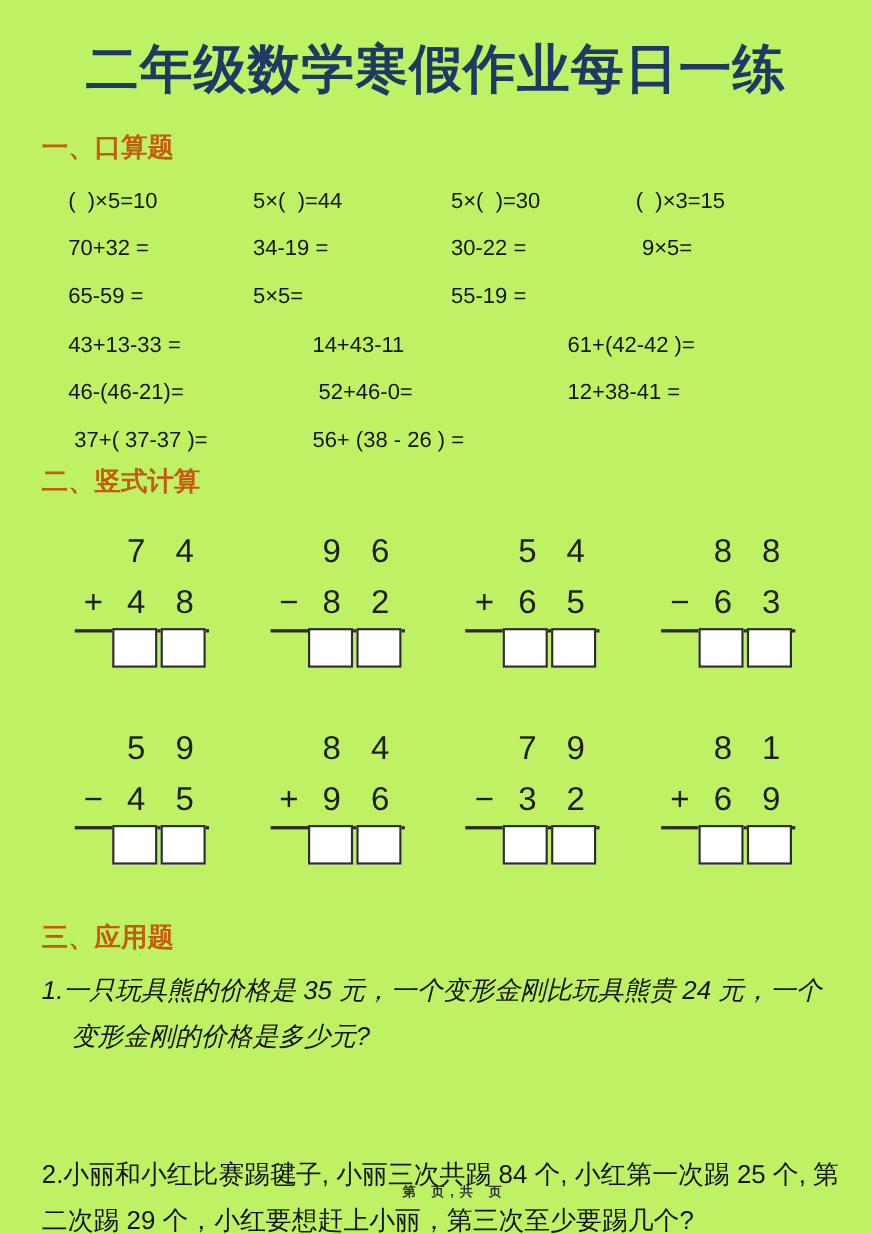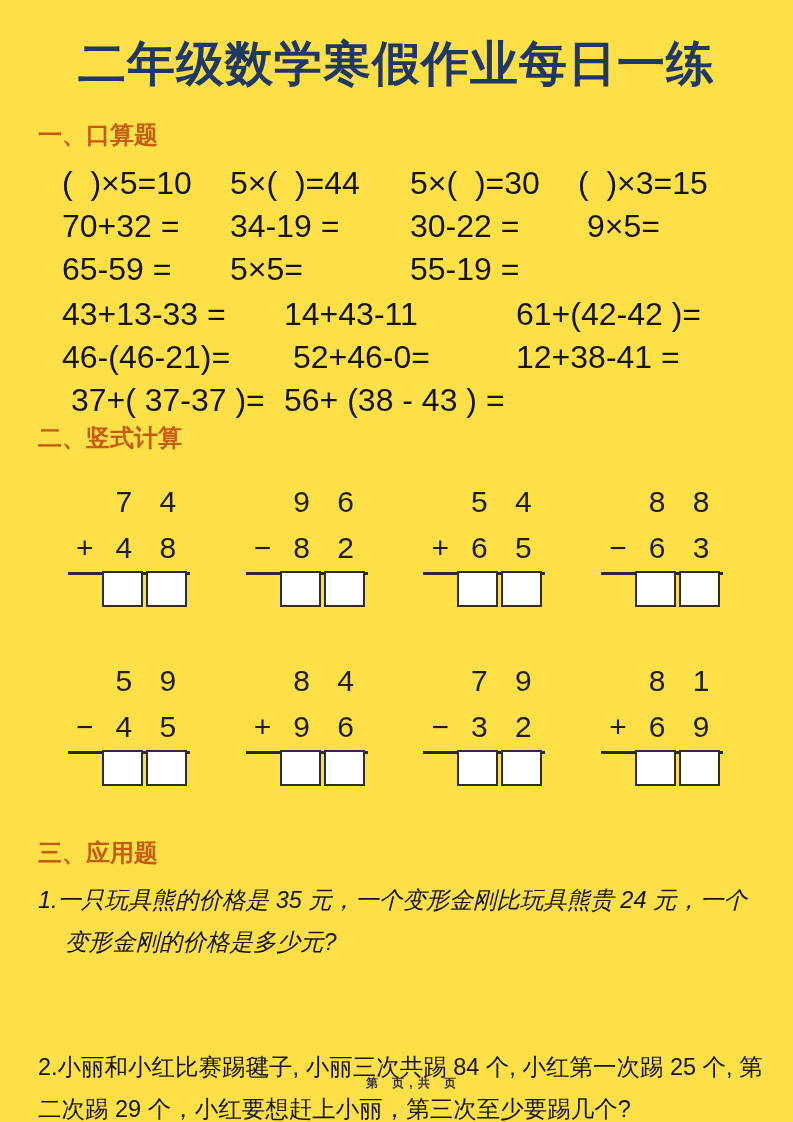--- a/index.html
+++ b/index.html
@@ -1,19 +1,19 @@
 <!DOCTYPE html>
 <html><head>
 <meta charset="utf-8">
 <style>
   html,body { margin:0; padding:0; background:#ffffff; }
   .page {
     position:relative;
     width:793px; height:1122px;
-    background:#fde047;
+    background:#bef264;
     overflow:hidden;
     font-family:"Liberation Sans", sans-serif;
     color:#161616;
   }
   .title {
     margin:0; padding-top:36px;
     text-align:center;
     color:var(--navy,#1F3864);
     font-size:48px; font-weight:bold;
     letter-spacing:1px;
@@ -26,21 +26,21 @@
     line-height:1.3;
   }
   .sh1 { margin-top:28px; }
   .sh2 { }
   .sh3 { margin-top:51px; }
 
   .oral-grid { display:grid; margin-left:62px; margin-right:28px; }
   .g4 { grid-template-columns:168px 180px 168px 1fr; margin-top:12px; }
   .g3 { grid-template-columns:222px 232px 1fr; margin-top:2px; }
   .oral-cell {
-    font-size:32px; line-height:43px;
+    font-size:20px; line-height:43px;
     white-space:pre; color:#141414;
   }
 
   .vgrid {
     display:grid;
     grid-template-columns:repeat(4,1fr);
     margin:24px 42px 0 40px;
     row-gap:50px;
     justify-items:center;
   }
@@ -101,21 +101,21 @@
   </div>
 
   <div class="oral-grid g3">
     <span class="oral-cell">43+13-33 =</span>
     <span class="oral-cell">14+43-11</span>
     <span class="oral-cell">61+(42-42 )=</span>
     <span class="oral-cell">46-(46-21)=</span>
     <span class="oral-cell"> 52+46-0=</span>
     <span class="oral-cell">12+38-41 =</span>
     <span class="oral-cell"> 37+( 37-37 )=</span>
-    <span class="oral-cell">56+ (38 - 43 ) =</span>
+    <span class="oral-cell">56+ (38 - 26 ) =</span>
   </div>
 
   <h2 class="section-heading sh2">二、竖式计算</h2>
 
   <div class="vgrid">
 
     <div class="vcalc">
       <span class="vd t1">7</span>
       <span class="vd t2">4</span>
       <span class="vop">+</span>

